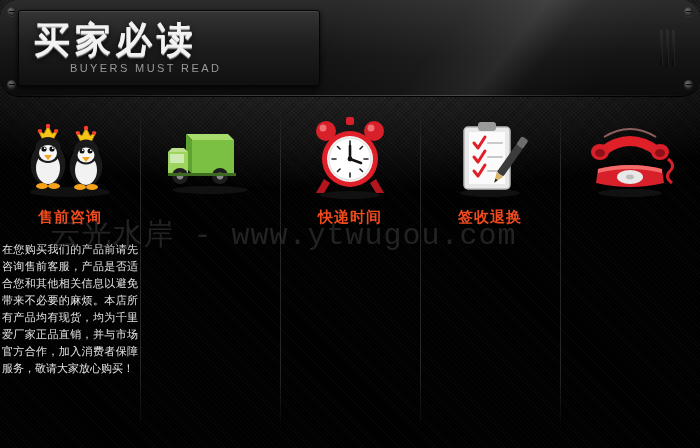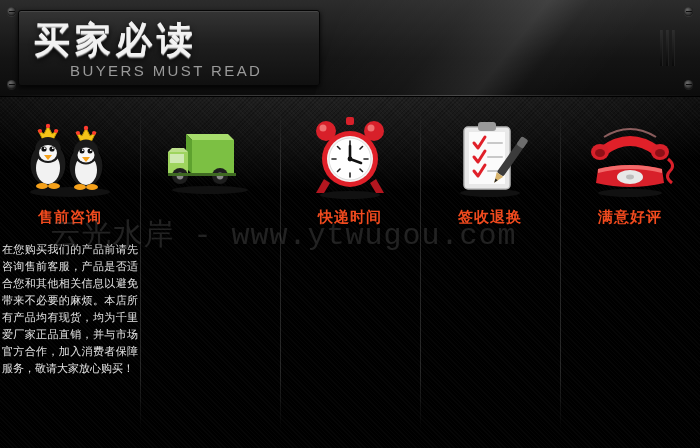--- a/index.html
+++ b/index.html
@@ -23,20 +23,21 @@
       repeating-linear-gradient(-45deg, rgba(0,0,0,0.25) 0 1px, rgba(0,0,0,0) 1px 3px);
     pointer-events:none;
   }
 
   
   .header{
     position:absolute;left:0;top:0;width:700px;height:96px;
     background:
       linear-gradient(180deg,#2c2c2c 0%,#1b1b1b 42%,#141414 60%,#0c0c0c 100%);
     border-bottom:1px solid #000;
+    border-radius:19px;
   }
   .header:after{
     content:"";position:absolute;left:0;right:0;bottom:0;height:1px;
     background:linear-gradient(90deg,rgba(255,255,255,0) 0%,rgba(255,255,255,.18) 35%,rgba(255,255,255,.18) 65%,rgba(255,255,255,0) 100%);
   }
   
   .sheen{
     position:absolute;left:330px;top:0;width:380px;height:96px;
     background:linear-gradient(115deg, rgba(255,255,255,0) 0%, rgba(255,255,255,0.035) 30%, rgba(255,255,255,0.10) 48%, rgba(255,255,255,0.02) 58%, rgba(255,255,255,0) 75%);
     transform:skewX(-18deg);
@@ -51,21 +52,21 @@
   }
   .title-cn{
     position:absolute;left:34px;top:16px;
     font-size:36px;font-weight:bold;color:#f2f2f2;
     letter-spacing:5px;
     text-shadow:0 1px 0 #bbb, 0 2px 1px #555, 0 3px 6px rgba(0,0,0,.95);
     font-family:"DejaVu Sans","Liberation Sans",sans-serif;
   }
   .title-en{
     position:absolute;left:70px;top:62px;
-    font-size:15px;color:#9a9a9a;letter-spacing:2.4px;
+    font-size:11px;color:#9a9a9a;letter-spacing:2.4px;
   }
   
   .screw{
     position:absolute;width:9px;height:9px;border-radius:50%;
     background:radial-gradient(circle at 35% 32%, #6d6d6d 0%, #3a3a3a 55%, #171717 100%);
     box-shadow:inset 0 0 2px rgba(0,0,0,.9), 0 1px 1px rgba(255,255,255,.08);
   }
   .screw:after{
     content:"";position:absolute;left:1.5px;top:4px;width:6px;height:1px;background:#0c0c0c;
   }
@@ -297,20 +298,19 @@
           <path d="M20 30 Q50 8 80 30 L74 38 Q50 20 26 38 Z" fill="#e02029"></path>
           <ellipse cx="20" cy="35" rx="9" ry="8" fill="#d8202a"></ellipse>
           <ellipse cx="80" cy="35" rx="9" ry="8" fill="#d8202a"></ellipse>
           <ellipse cx="20" cy="36" rx="5" ry="4" fill="#8f0f16"></ellipse>
           <ellipse cx="80" cy="36" rx="5" ry="4" fill="#8f0f16"></ellipse>
           <path d="M24 20 Q50 4 76 20" stroke="#f4a0a0" stroke-width="2" fill="none" opacity=".55"></path>
 
           <path d="M88 42 q8 6 2 12 q-6 6 2 12" stroke="#d8202a" stroke-width="3" fill="none"></path>
         </svg>
       </div>
-      <div class="col-title">满意好评</div>
     </div>
 
   </div>
 
   <div class="watermark">云光水岸 - www.ytwugou.com</div>
 
 </div>
 
 </body></html>

